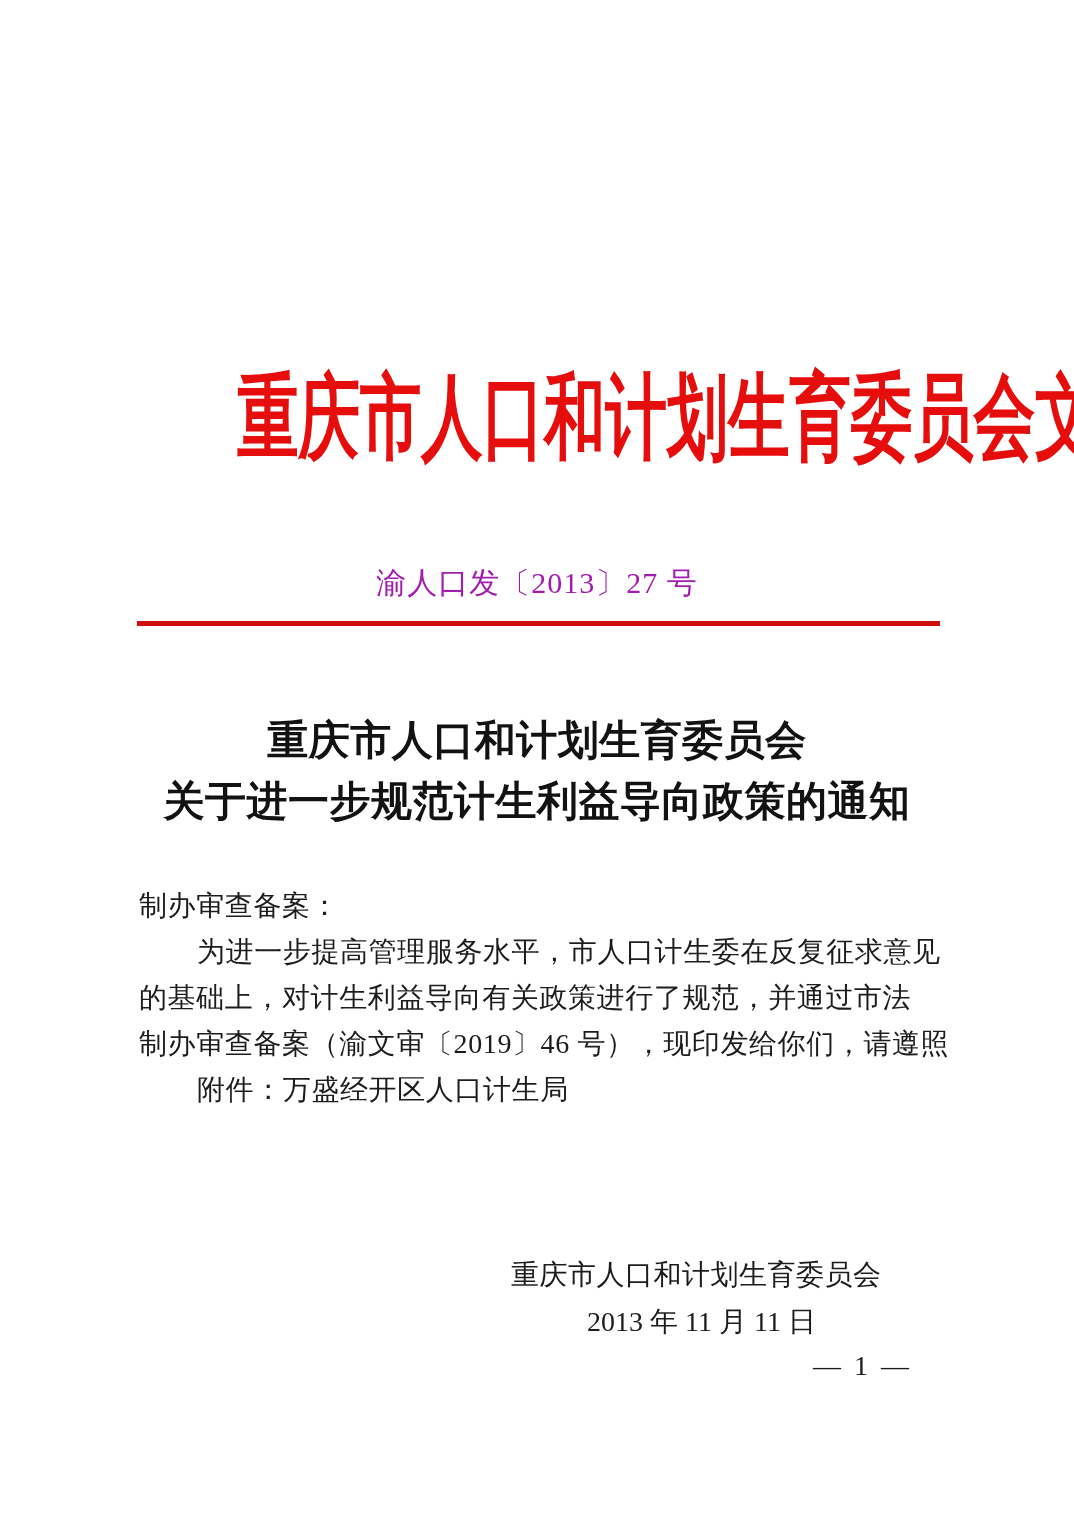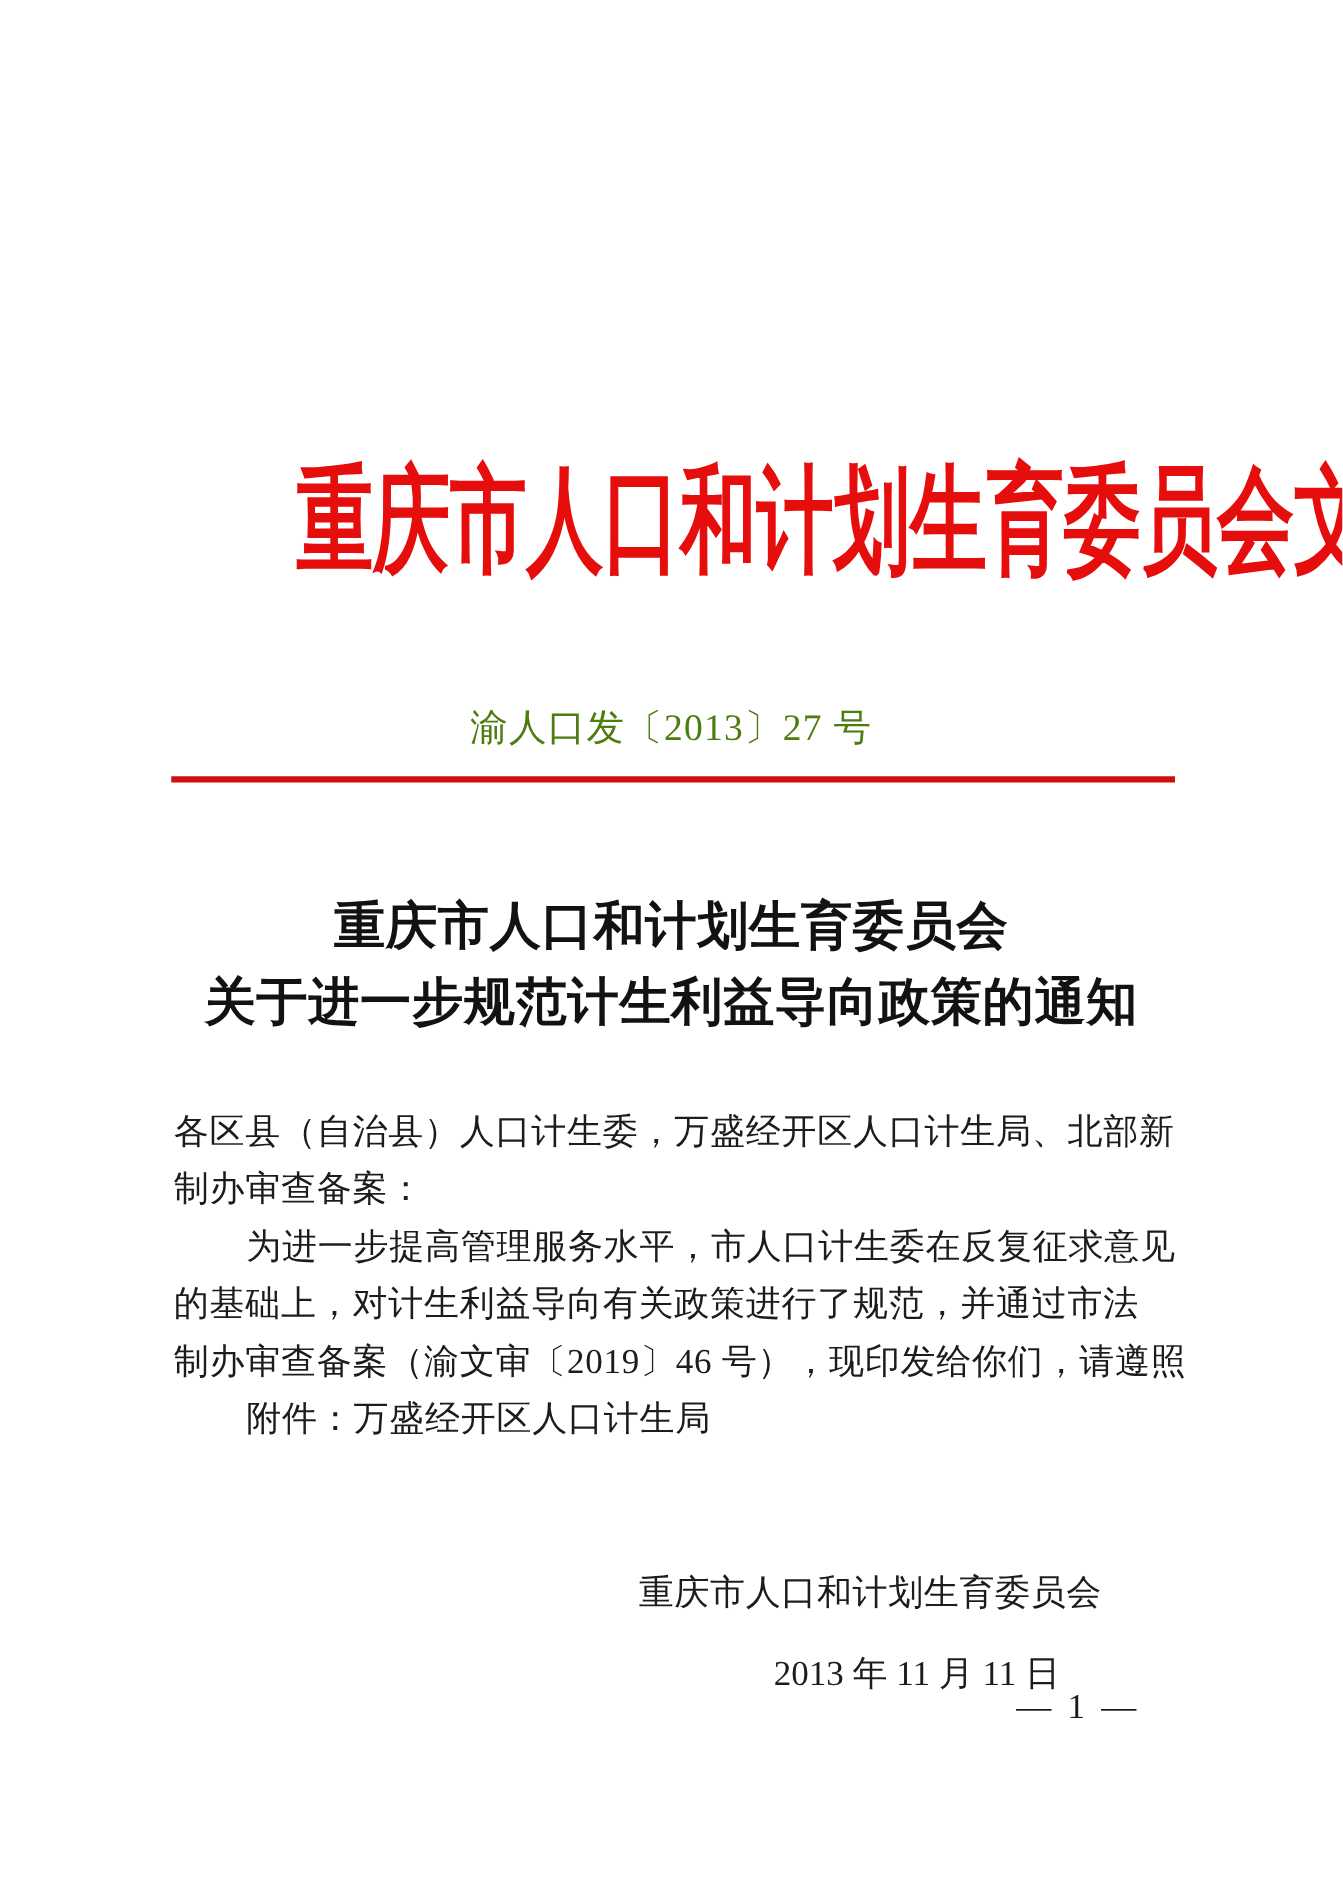--- a/index.html
+++ b/index.html
@@ -38,21 +38,21 @@
   
   .doc-number {
     position: absolute;
     top: 562px;
     left: 0;
     width: 100%;
     text-align: center;
     font-size: 30px;
     line-height: 42px;
     letter-spacing: 1px;
-    color: #4d7c0f;
+    color: #a21caf;
   }
   
   .red-rule {
     position: absolute;
     top: 621px;
     left: 137px;
     width: 803px;
     height: 5px;
     background: var(--rule, #d20f0f);
   }
@@ -94,26 +94,25 @@
     left: 511px;
     font-size: 28px;
     line-height: 36px;
     letter-spacing: 0.5px;
     color: #1c1c1c;
     white-space: nowrap;
   }
   .date-line {
     position: absolute;
     top: 1304px;
-    left: 619px;
+    left: 587px;
     font-size: 28px;
     line-height: 36px;
     color: #1c1c1c;
     white-space: nowrap;
-    margin-top: 18px;
   }
   .page-number {
     position: absolute;
     top: 1349px;
     left: 813px;
     font-size: 28px;
     line-height: 34px;
     letter-spacing: 3px;
     color: #1c1c1c;
     white-space: nowrap;
@@ -131,21 +130,20 @@
   <div class="doc-number">渝人口发〔2013〕27 号</div>
 
   <div class="red-rule"></div>
 
   <div class="doc-title">
     <div>重庆市人口和计划生育委员会</div>
     <div>关于进一步规范计生利益导向政策的通知</div>
   </div>
 
   <div class="body-text">
-    <div class="body-line">各区县（自治县）人口计生委，万盛经开区人口计生局、北部新</div>
     <div class="body-line">制办审查备案：</div>
     <div class="body-line indent">为进一步提高管理服务水平，市人口计生委在反复征求意见</div>
     <div class="body-line">的基础上，对计生利益导向有关政策进行了规范，并通过市法</div>
     <div class="body-line">制办审查备案（渝文审〔2019〕46 号），现印发给你们，请遵照</div>
     <div class="body-line indent">附件：万盛经开区人口计生局</div>
   </div>
 
   <div class="signature">重庆市人口和计划生育委员会</div>
 
   <div class="date-line">2013 年 11 月 11 日</div>

